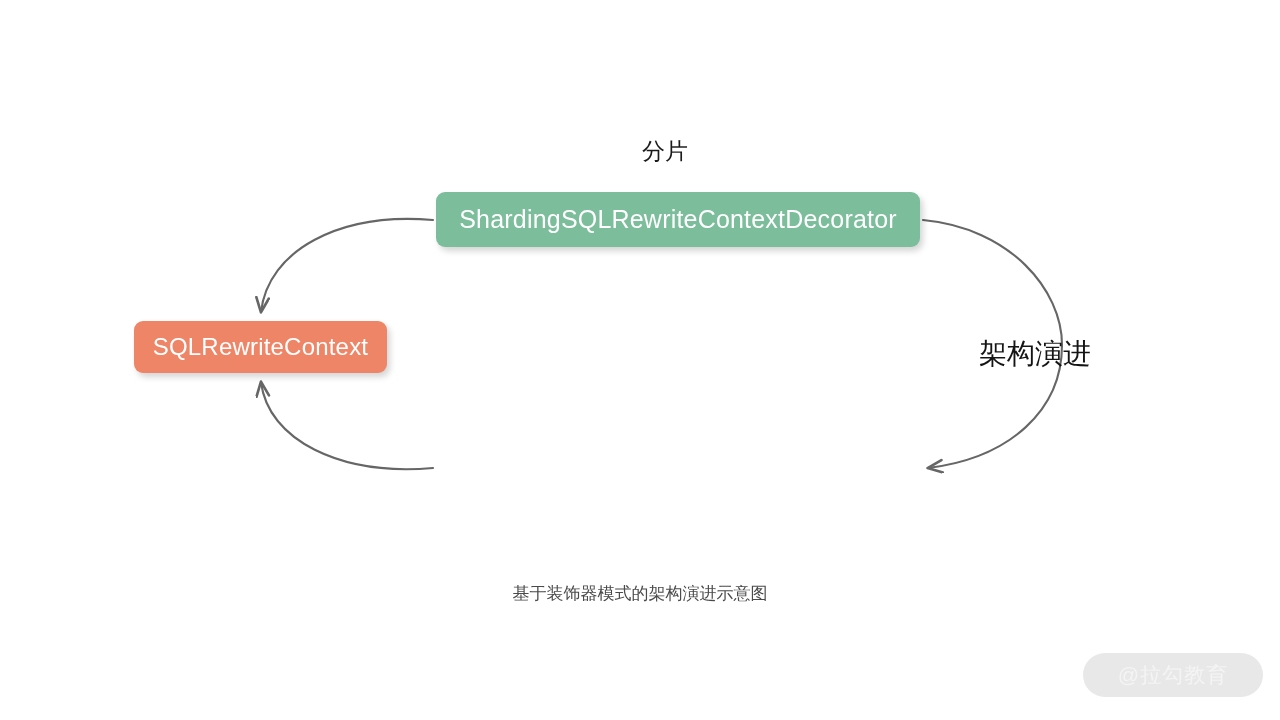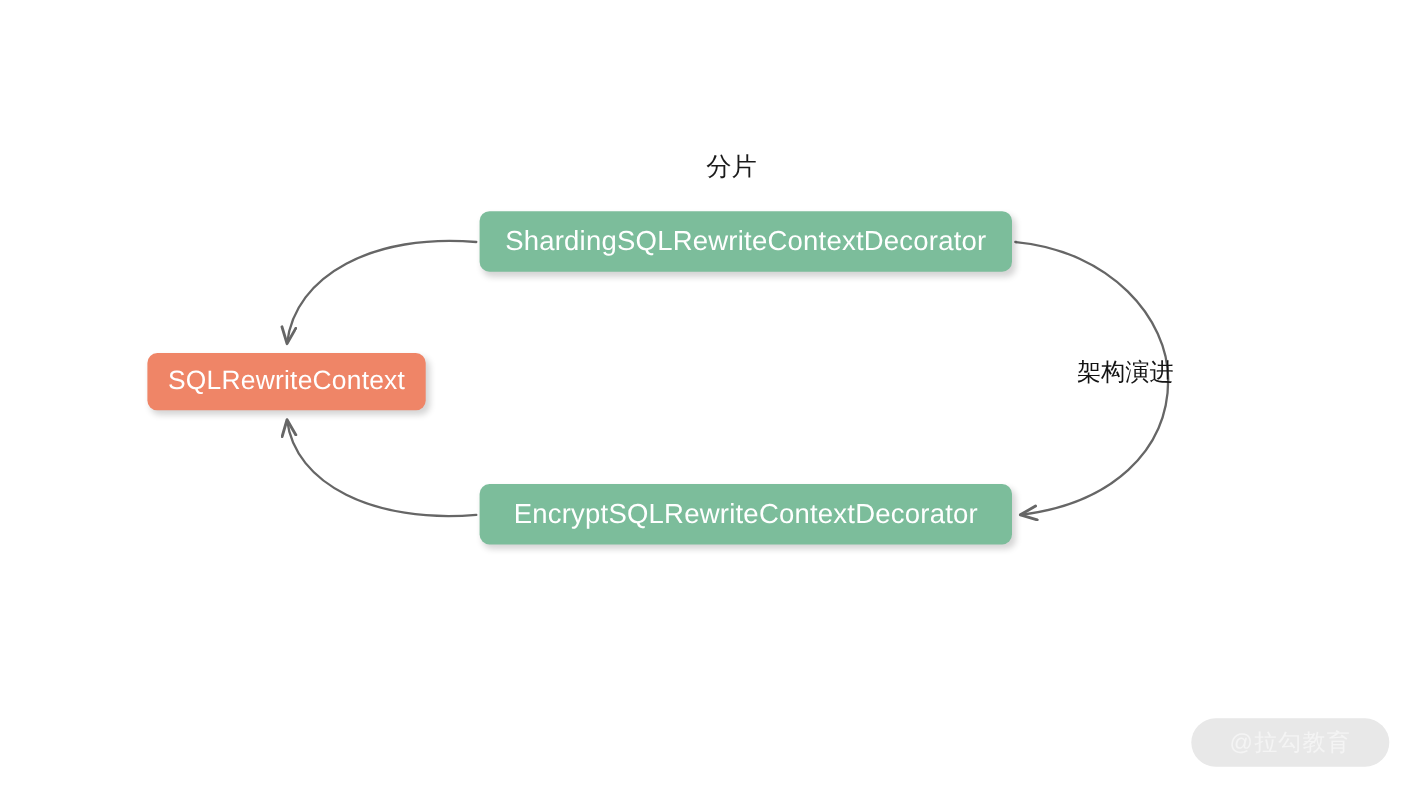--- a/index.html
+++ b/index.html
@@ -84,22 +84,22 @@
     top: 140px;
     width: 1280px;
     text-align: center;
     font-size: 23px;
     color: #1a1a1a;
     transform: translateX(1px);
     margin-left: 24px;
   }
   #label-evolution {
     left: 979px;
-    top: 327px;
-    font-size: 22px;
+    top: 340px;
+    font-size: 28px;
     color: #141414;
   }
   #label-sharding-masking {
     left: 0;
     top: 525px;
     width: 1280px;
     text-align: center;
     font-size: 23px;
     font-weight: 700;
     color: #111111;
@@ -153,27 +153,25 @@
   </svg>
 
   <div class="node" id="node-context">
     <span class="node-label">SQLRewriteContext</span>
   </div>
 
   <div class="node" id="node-sharding">
     <span class="node-label">ShardingSQLRewriteContextDecorator</span>
   </div>
 
-  <div class="node" id="node-encrypt">
-    <span class="node-label">EncryptSQLRewriteContextDecorator</span>
-  </div>
 
   <div class="diagram-text" id="label-sharding">分片</div>
 
   <div class="diagram-text" id="label-evolution">架构演进</div>
 
 
+  <div class="diagram-text" id="caption">基于装饰器模式的架构演进示意图</div>
 
   <div id="watermark">
     <span id="watermark-text">@拉勾教育</span>
   </div>
 
 </div>
 
 </body></html>

